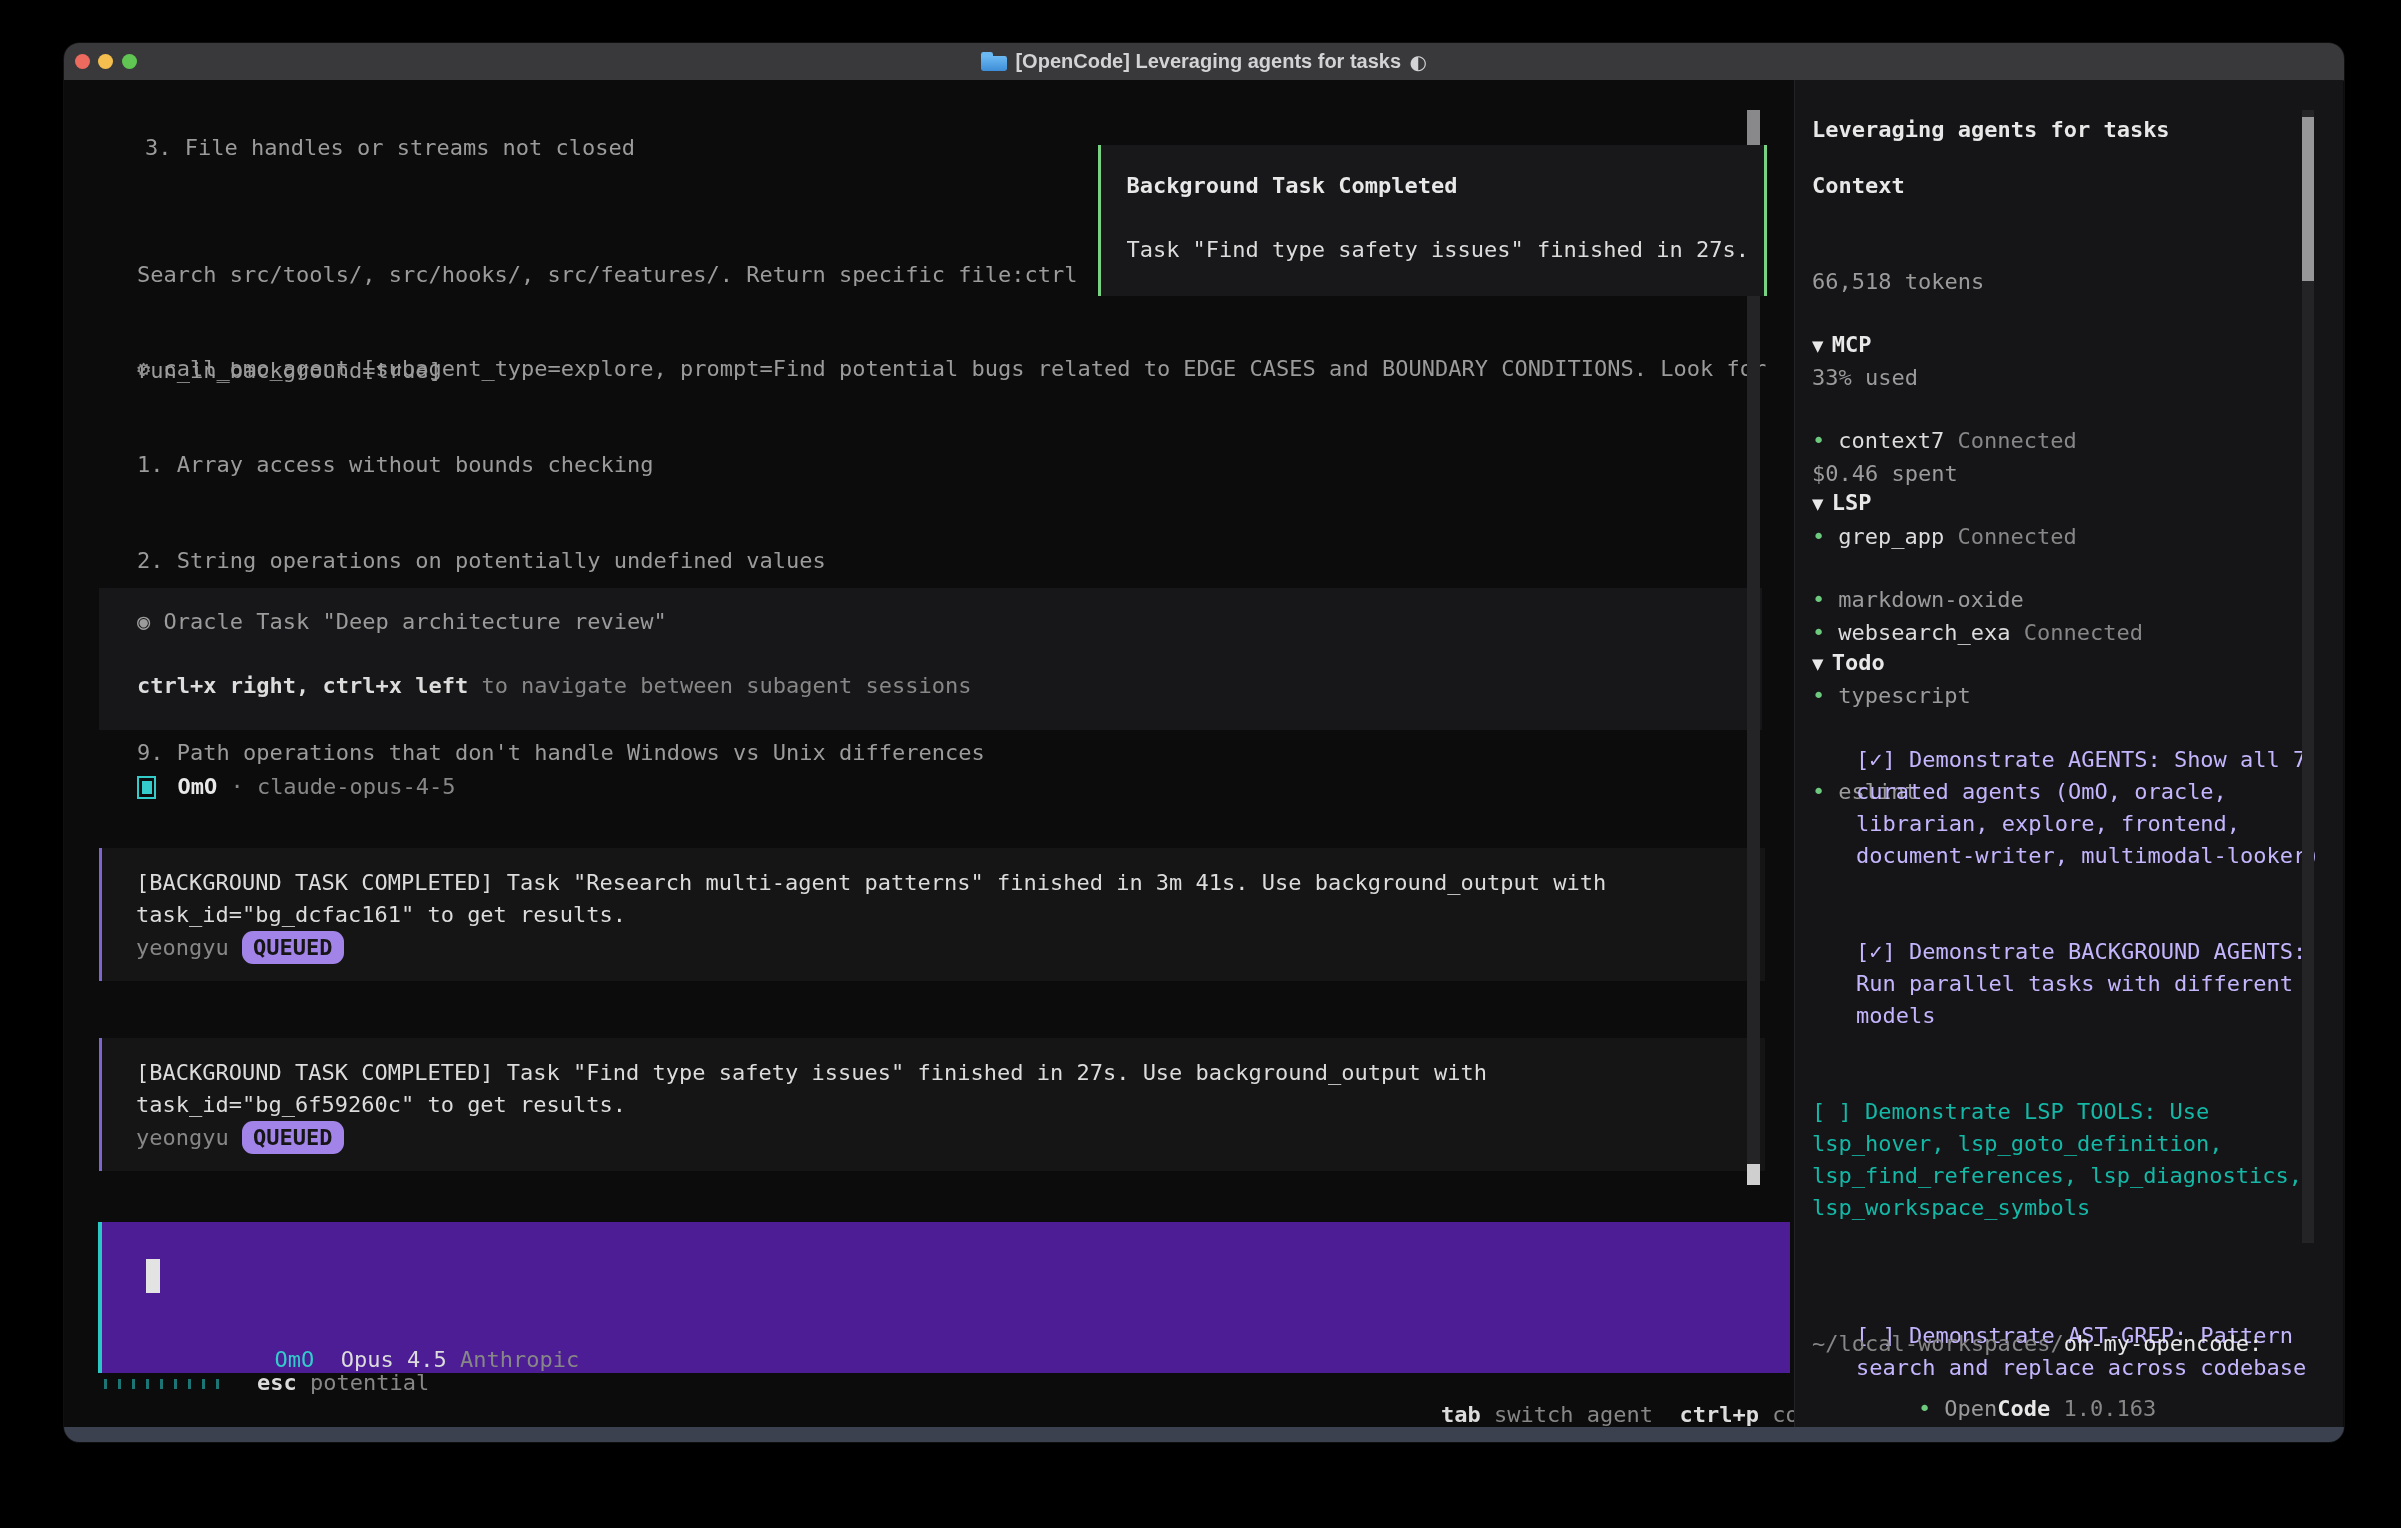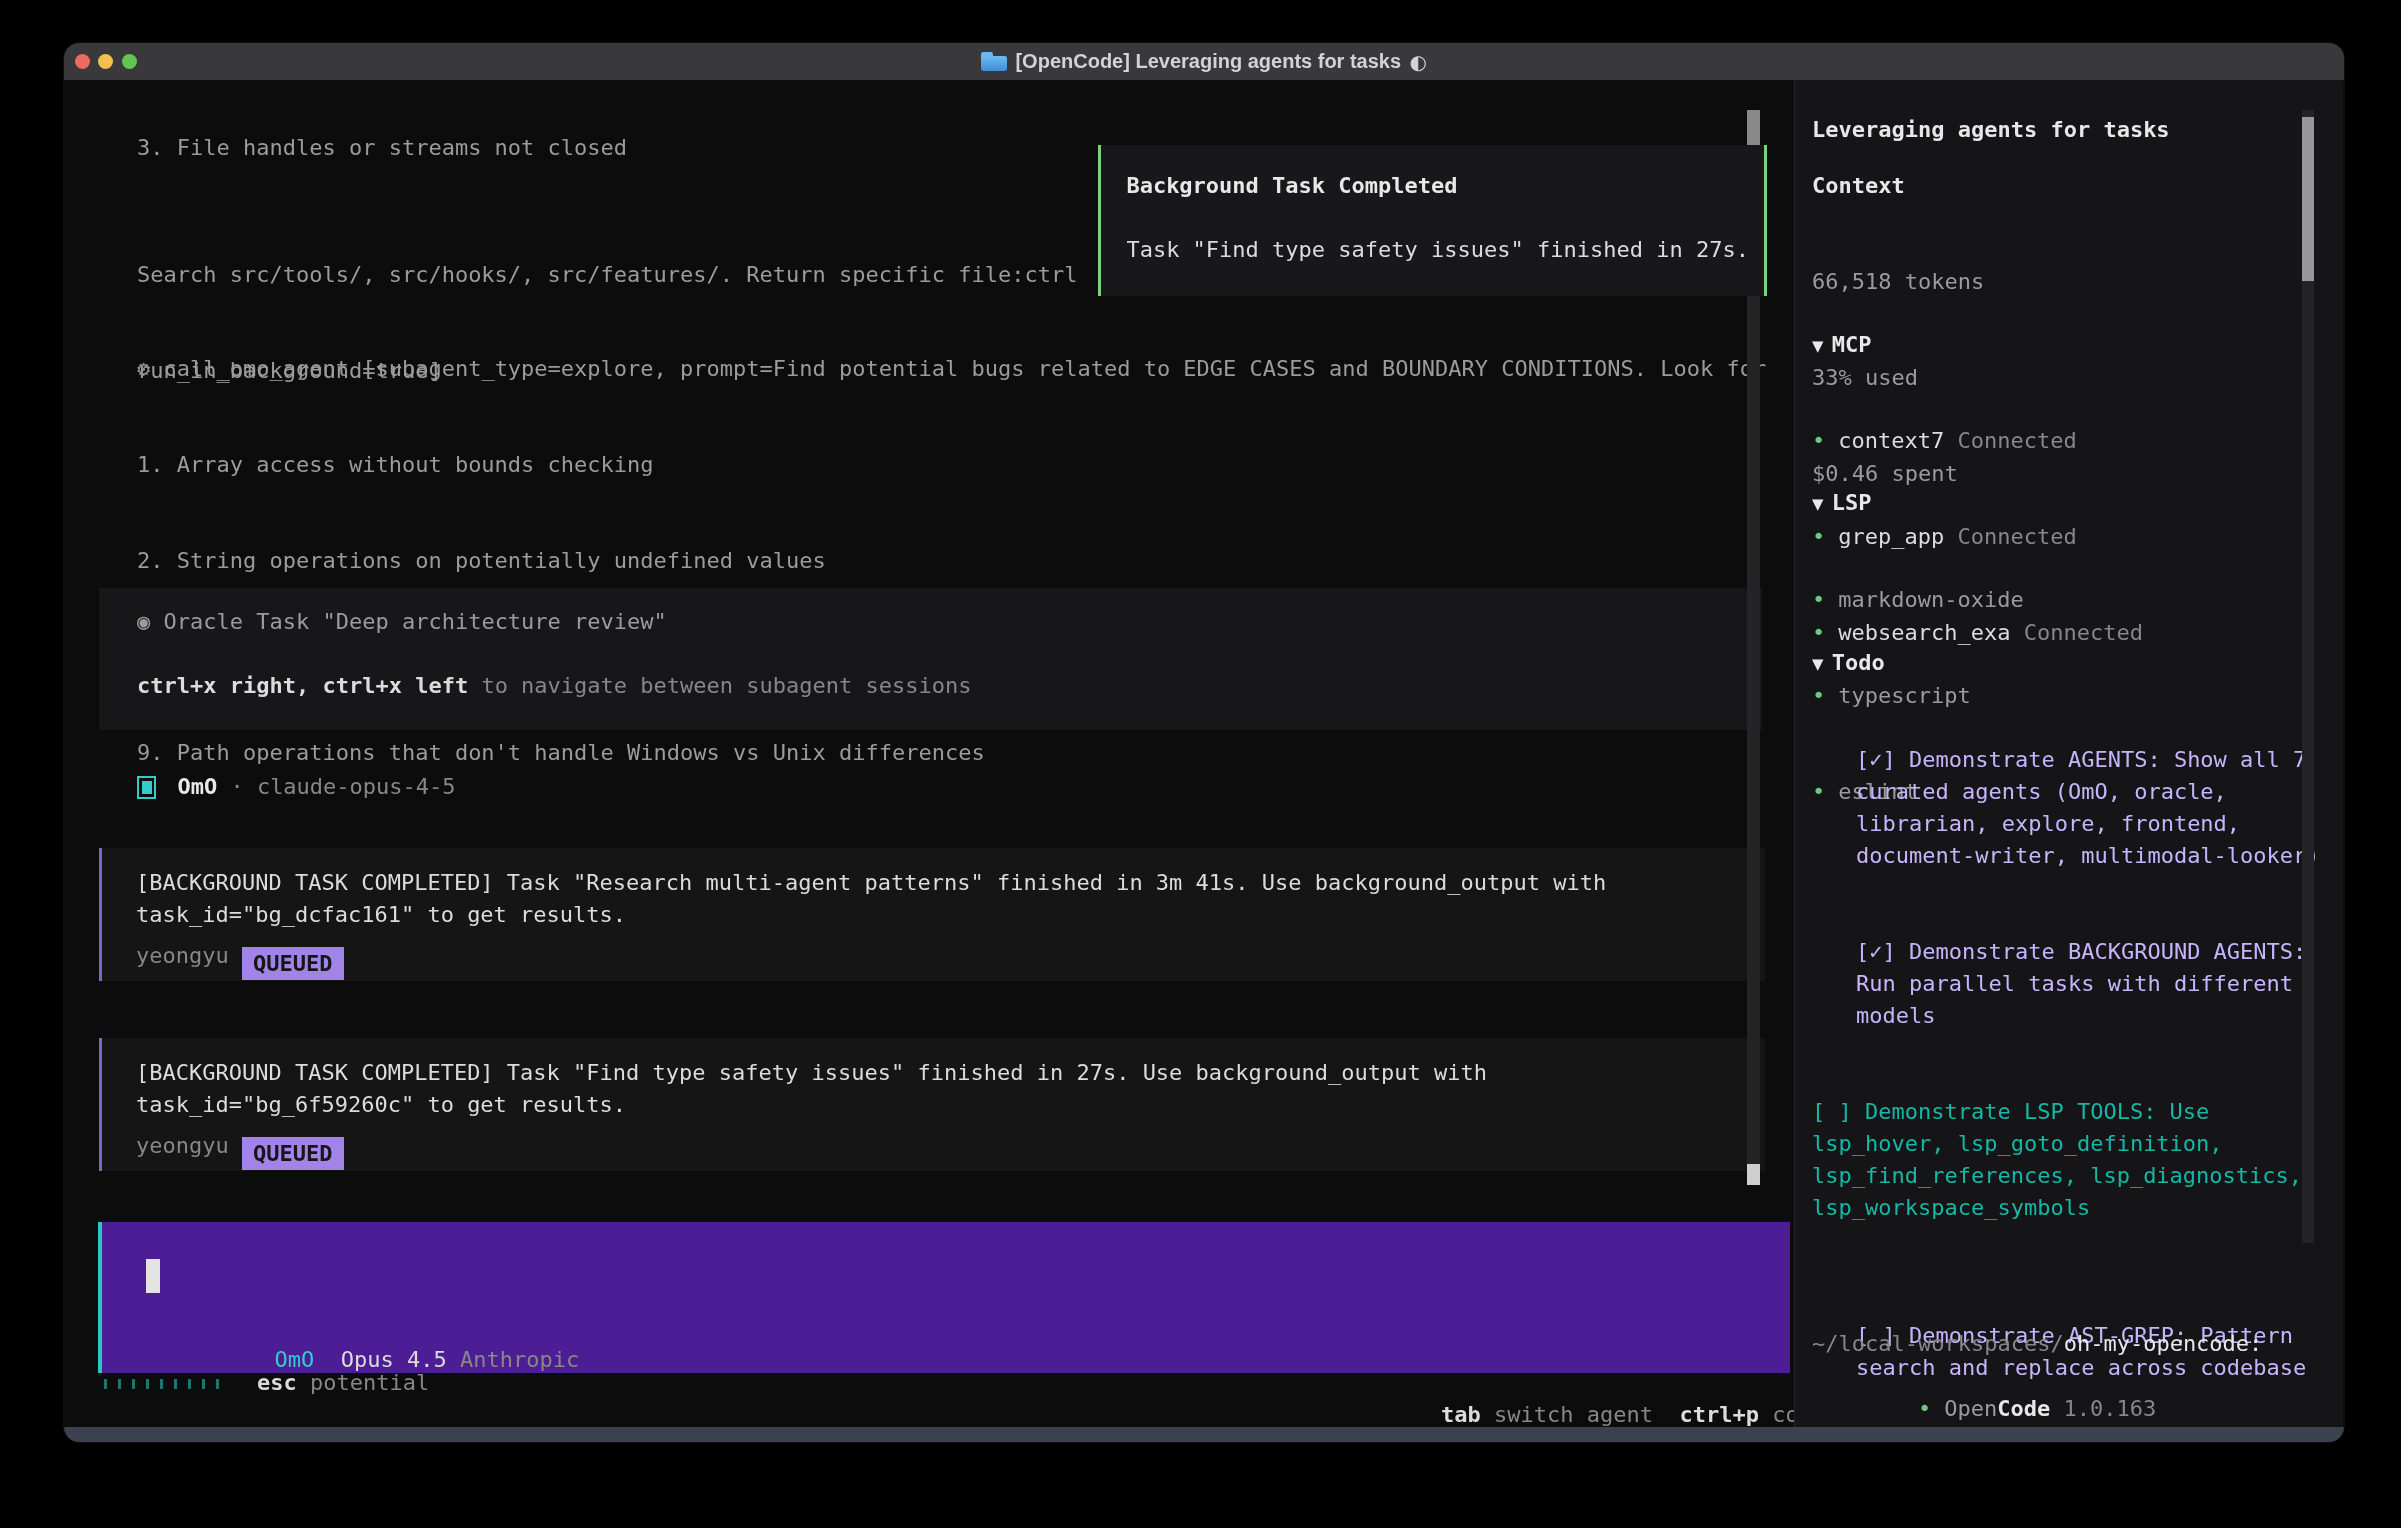--- a/index.html
+++ b/index.html
@@ -21,21 +21,21 @@
   .folder .tab{position:absolute;top:1.2px;left:0;width:11.8px;height:7px;background:#6cb9f2;border-radius:2.4px 2.4px 0 0;}
   .folder .fbody{position:absolute;top:4.7px;left:0;right:0;bottom:1.2px;background:linear-gradient(#6cb9f2,#3e8ed8);border-radius:2.4px;}
   .state-glyph{font-family:"DejaVu Sans",sans-serif;font-size:20px;color:#d3d3d6;}
   
   .main{position:absolute;left:0;top:37px;width:1730px;height:1347px;background:#0c0c0d;overflow:hidden;}
   .sidebar{position:absolute;left:1731px;top:37px;width:548px;height:1347px;background:#151518;overflow:hidden;}
   .divider{position:absolute;left:1730px;top:37px;width:1.2px;height:1347px;background:#232327;}
   .bottom-strip{position:absolute;left:0;top:1384px;width:100%;height:14.8px;background:#3b414e;}
   
   .mono{font-size:22px;line-height:32px;white-space:pre;}
-  .prelines{white-space:pre-line;}
+  .prelines{white-space:pre-line;margin-left:8px;}
   .t-gray{color:#9b9b9b;}
   .t-bright{color:#dcdcdc;}
   .t-dim{color:#878787;}
   .t-white{color:#e8e8e8;}
   .bold{font-weight:bold;}
   .abs{position:absolute;}
   
   #pre-lines{left:73px;top:19.5px;}
   #search-lines{left:73px;top:115px;}
   #tool-call{left:73px;top:209px;}
@@ -46,21 +46,21 @@
   #agent-header{left:73px;top:691px;display:flex;align-items:center;}
   .agent-icon{display:inline-block;width:15.4px;height:19px;border:2.4px solid #33cccb;margin-right:21px;position:relative;}
   .agent-icon i{position:absolute;left:3px;top:3px;width:9.5px;height:13px;background:#33cccb;}
   .task-block{left:35px;width:1663px;height:133px;background:#151516;border-left:3.5px solid #7e66cf;}
   #task-block-0{top:768px;}
   #task-block-1{top:958px;}
   .tb-line1{position:absolute;left:34px;top:19px;}
   .tb-line2{position:absolute;left:34px;top:51px;}
   .tb-meta{position:absolute;left:34px;top:83px;display:flex;align-items:center;}
   .badge{display:inline-block;margin-left:13px;background:#a284e8;color:#161616;font-weight:bold;
-         padding:0.6px 11.2px;border-radius:0;margin-top:16px;}
+         padding:0.6px 11.2px;border-radius:11px;}
   #input-box{left:34px;top:1142px;width:1688px;height:151px;background:#4c1d95;border-left:4.7px solid #2bc7c4;}
   #cursor{position:absolute;left:44px;top:37px;width:13.6px;height:34px;background:#e3e3e3;}
   #input-footer{position:absolute;left:40px;top:90px;}
   .t-cyan{color:#33cccb;}
   #status-left{left:40px;top:1287px;display:flex;align-items:center;}
   #status-dots{width:125px;height:9.5px;margin-right:28px;margin-top:2.4px;
     background:repeating-linear-gradient(90deg,#1d7474 0 3px,transparent 3px 14px);}
   #status-right{left:1271px;top:1287px;}
   
   #chat-scroll-track{left:1683px;top:29.5px;width:13px;height:1075px;background:#242427;}

